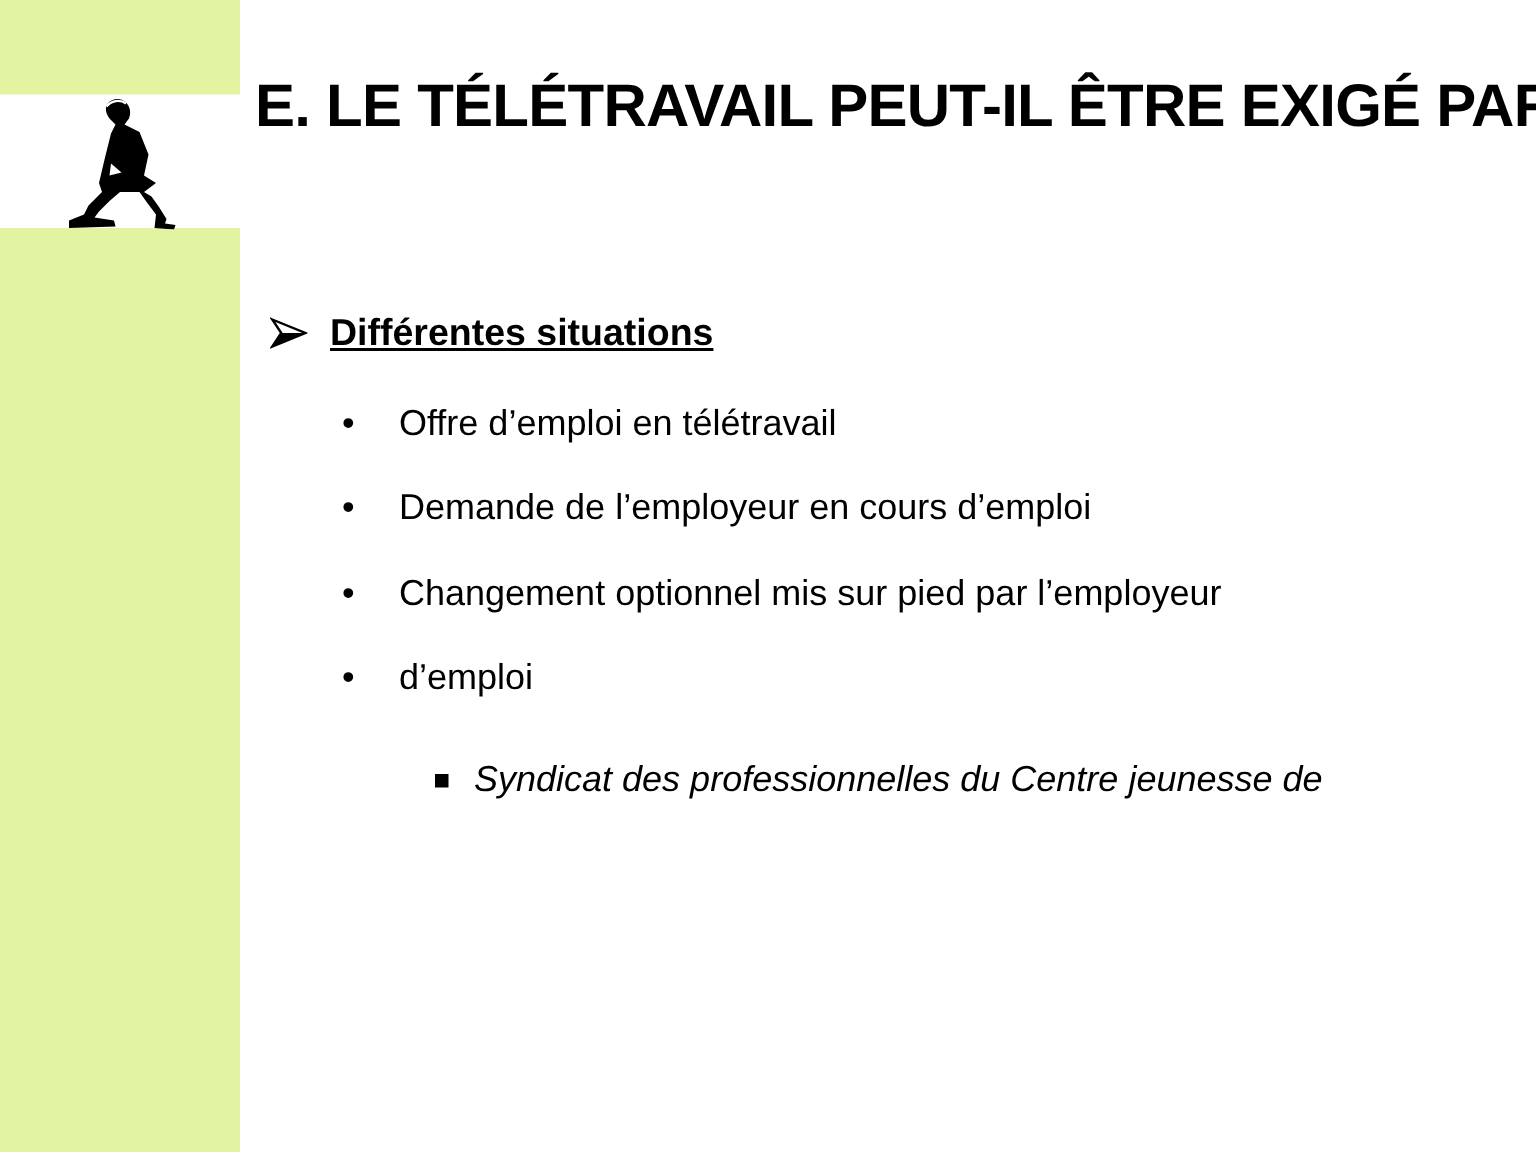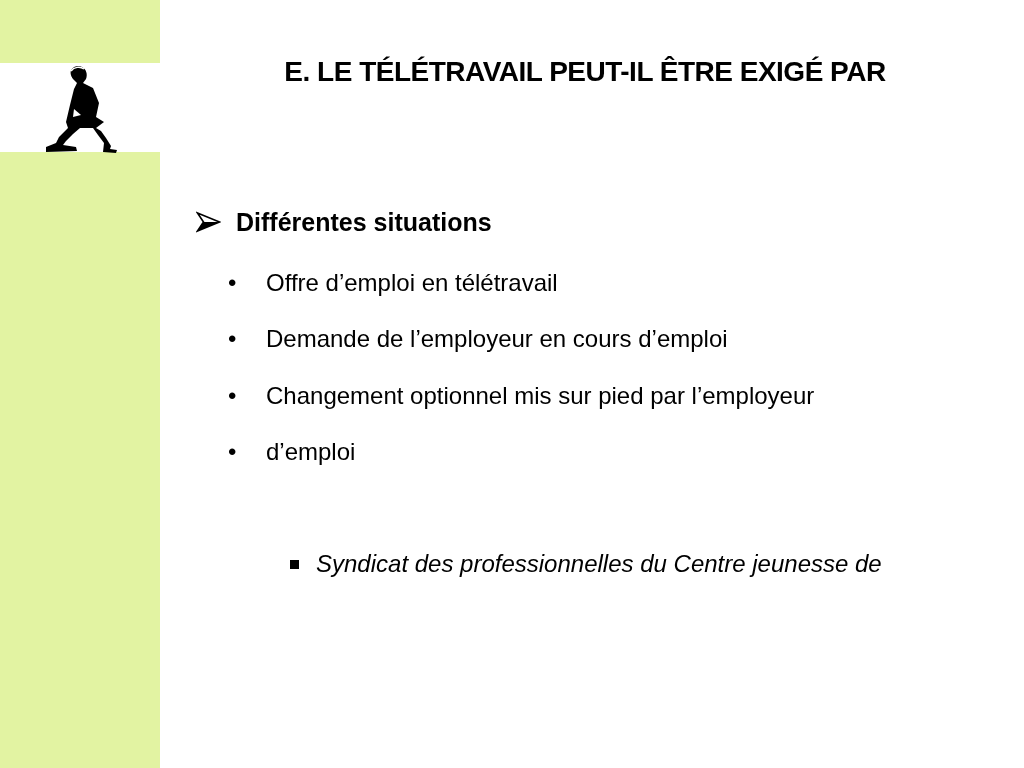--- a/index.html
+++ b/index.html
@@ -31,35 +31,36 @@
     width: 74px; height: 88px;
   }
   .figure svg { display: block; width: 100%; height: 100%; }
 
   
   .title {
     position: absolute;
     left: 170px; top: 52px;
     width: 830px;
     margin: 0;
-    text-align: center;
-    font-size: 28px;
+    text-align: left;
+    font-size: 40px;
     font-weight: 700;
     letter-spacing: -0.5px;
     line-height: 39px;
     color: #000000;
   }
   .title div { white-space: nowrap; }
 
   
   .heading {
     position: absolute;
-    left: 196px; top: 205px;
+    left: 180px; top: 205px;
     display: flex;
     align-items: center;
+    text-decoration: underline;
   }
   .arrow { width: 25px; height: 22px; margin-right: 15px; flex: 0 0 auto; }
   .heading-label {
     font-size: 25px;
     font-weight: 700;
     line-height: 34px;
     white-space: nowrap;
   }
 
   
@@ -183,20 +184,20 @@
     <span class="li-text">Changement optionnel mis sur pied par l’employeur</span>
   </div>
 
   <div class="li" style="top:436px">
     <span class="dot">•</span>
     <div class="li-text">
       <div>d’emploi</div>
     </div>
   </div>
 
-  <div class="cit" style="top:548px">
+  <div class="cit" style="top:504px">
     <span class="sq"></span>
     <div class="cit-text">
       <div class="it nowrap">Syndicat des professionnelles du Centre jeunesse de</div>
     </div>
   </div>
 
 </div>
 
 </body></html>

